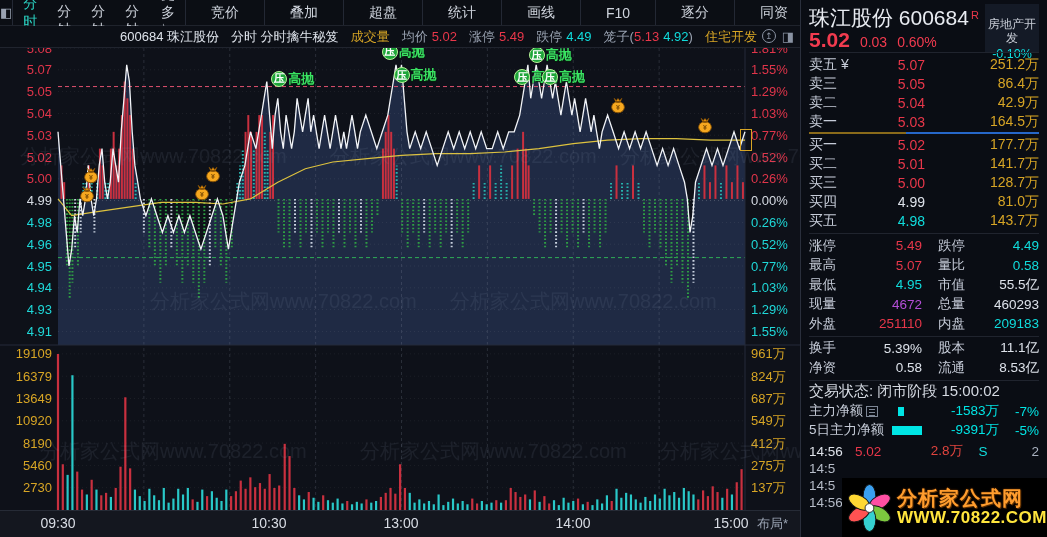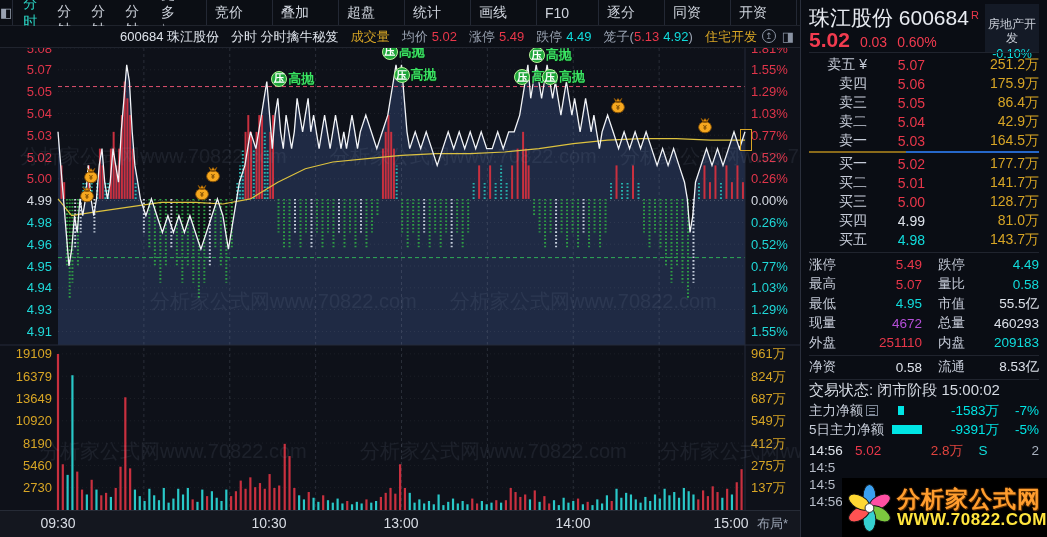--- a/index.html
+++ b/index.html
@@ -8,21 +8,21 @@
   .app{width:1047px;height:537px;background:#0d1017;display:flex;position:relative;overflow:hidden;color:#cfd4dd;}
   
   .left{width:800px;display:flex;flex-direction:column;position:relative;}
   .topbar{height:26px;background:#0b0e14;border-bottom:1px solid #1f232c;display:flex;align-items:center;font-size:14px;flex:0 0 26px;}
   .tb-icon{width:30px;display:flex;align-items:center;justify-content:center;color:#9aa3b2;border-right:1px solid #232834;height:100%;font-size:13px;}
   .menu-left{display:flex;height:100%;align-items:center;}
   .menu-left span{padding:0 10px;cursor:pointer;}
   .menu-left span.active{color:#2bd5c5;}
   .spacer{flex:1;}
   .menu-right{display:flex;height:100%;align-items:center;}
-  .menu-right span{padding:0 8px;border-left:1px solid #232834;height:100%;display:flex;align-items:center;cursor:pointer;white-space:nowrap;margin-left:21px;}
+  .menu-right span{padding:0 25px;border-left:1px solid #232834;height:100%;display:flex;align-items:center;cursor:pointer;white-space:nowrap;}
   .chead{height:22px;background:#0c0f16;border-bottom:1px solid #20242e;display:flex;align-items:center;font-size:13px;flex:0 0 22px;padding:0 6px 0 120px;white-space:nowrap;}
   .chead .gap{margin-left:12px;}
   .chead .sgap{margin-left:4px;}
   .c-red{color:#e8374a;} .c-cyan{color:#10dcdc;} .c-yellow{color:#d7a525;} .c-white{color:#dde2ea;}
   .c-gray{color:#9aa3b2;} .c-purple{color:#b44fd8;}
   .chead-icons{margin-left:auto;display:flex;gap:6px;color:#8a93a3;}
   .ic-circle{width:14px;height:14px;border:1px solid #8a93a3;border-radius:50%;font-size:9px;display:flex;align-items:center;justify-content:center;}
   .chart{position:relative;flex:1;background:#0e1119;overflow:hidden;}
   .chart svg{position:absolute;left:0;top:0;}
   .overlays{position:absolute;inset:0;pointer-events:none;}
@@ -40,21 +40,21 @@
   .p-top{display:flex;padding-top:4px;height:52px;}
   .p-name{font-size:21px;color:#e8ebf1;white-space:nowrap;}
   .p-r{color:#e8374a;font-size:11px;vertical-align:super;margin-left:2px;}
   .p-industry{margin-left:auto;width:54px;background:#141a26;text-align:center;font-size:12px;color:#c8cdd6;line-height:1.15;padding-top:14px;}
   .p-industry .chg{color:#10dcdc;font-size:12.5px;margin-top:1px;}
   .p-price-row{position:absolute;left:8px;top:28px;display:flex;align-items:baseline;gap:10px;}
   .p-price{font-size:21px;font-weight:bold;color:#f23b4f;}
   .p-chg{color:#f23b4f;font-size:14px;}
   .ob{border-top:1px solid #20242e;padding-top:2px;}
   .ob-row{display:flex;align-items:center;height:19px;}
-  .ob-label{width:58px;color:#c6ccd8;text-align:right;}
+  .ob-label{width:58px;color:#c6ccd8;}
   .ob-price{width:58px;text-align:right;}
   .ob-vol{flex:1;text-align:right;color:#d7a525;}
   .ob-div{height:2px;margin:1px 0;background:linear-gradient(to right,#8a6a1a 0%,#8a6a1a 42%,#2667c9 42%,#2667c9 100%);}
   .stats{border-top:1px solid #20242e;margin-top:3px;padding-top:2px;font-size:13.5px;}
   .st-row{display:flex;align-items:center;height:19.5px;}
   .st-l1{flex:0 0 68px;color:#c6ccd8;}
   .st-v1{flex:1;text-align:right;}
   .st-l2{flex:0 0 56px;margin-left:16px;color:#c6ccd8;}
   .st-v2{flex:1;text-align:right;}
   .st-sep{border-top:1px solid #20242e;margin:2px 0;}
@@ -67,21 +67,21 @@
   .flow-pct{width:40px;text-align:right;color:#00e5e5;}
   .tick-row{display:flex;align-items:center;height:19px;font-size:13.5px;margin-top:2px;}
   .tick-row .t{width:46px;color:#dfe3ea;}
   .tick-row .p{width:50px;color:#e8374a;}
   .tick-row .v{width:58px;text-align:right;color:#e0443e;}
   .tick-row .s{width:40px;text-align:center;color:#10dcdc;}
   .tick-row .n{flex:1;text-align:right;color:#aab2c0;}
   .tick-partial div{height:17px;font-size:13.5px;color:#b6bcc8;}
   .logo{position:absolute;right:0;bottom:0;width:205px;height:59px;background:#000;display:flex;align-items:center;z-index:6;padding-left:2px;}
   .logo-text{display:flex;flex-direction:column;line-height:1.05;margin-left:2px;}
-  .logo-cn{font-size:23px;font-weight:bold;color:#ff9d2e;text-shadow:1px 1px 0 #5a2d00,0 0 2px #803c00;letter-spacing:1px;white-space:nowrap;}
+  .logo-cn{font-size:20px;font-weight:bold;color:#ff9d2e;text-shadow:1px 1px 0 #5a2d00,0 0 2px #803c00;letter-spacing:1px;white-space:nowrap;}
   .logo-url{font-size:17px;font-weight:bold;color:#ffe53d;letter-spacing:0.5px;}
 </style>
 </head>
 <body>
 
 <div class="app">
 
   <div class="left">
     <div class="topbar">
       <div class="tb-icon">◧</div>
@@ -616,25 +616,20 @@
     </div>
 
     <div class="ob">
       <div id="asks">
           <div class="ob-row">
             <span class="ob-label">卖五 ¥</span>
             <span class="ob-price c-red">5.07</span>
             <span class="ob-vol">251.2万</span>
           </div>
           <div class="ob-row">
-            <span class="ob-label">卖四</span>
-            <span class="ob-price c-red">5.06</span>
-            <span class="ob-vol">175.9万</span>
-          </div>
-          <div class="ob-row">
             <span class="ob-label">卖三</span>
             <span class="ob-price c-red">5.05</span>
             <span class="ob-vol">86.4万</span>
           </div>
           <div class="ob-row">
             <span class="ob-label">卖二</span>
             <span class="ob-price c-red">5.04</span>
             <span class="ob-vol">42.9万</span>
           </div>
           <div class="ob-row">
@@ -698,20 +693,26 @@
           <span class="st-l2">总量</span>
           <span class="st-v2 c-white">460293</span>
         </div>
         <div class="st-row">
           <span class="st-l1">外盘</span>
           <span class="st-v1 c-red">251110</span>
           <span class="st-l2">内盘</span>
           <span class="st-v2 c-cyan">209183</span>
         </div>
         <div class="st-sep"></div>
+        <div class="st-row">
+          <span class="st-l1">换手</span>
+          <span class="st-v1 c-white">5.39%</span>
+          <span class="st-l2">股本</span>
+          <span class="st-v2 c-white">11.1亿</span>
+        </div>
         <div class="st-row">
           <span class="st-l1">净资</span>
           <span class="st-v1 c-white">0.58</span>
           <span class="st-l2">流通</span>
           <span class="st-v2 c-white">8.53亿</span>
         </div>
       </div>
 
     <div class="status">交易状态: 闭市阶段 15:00:02</div>
 

